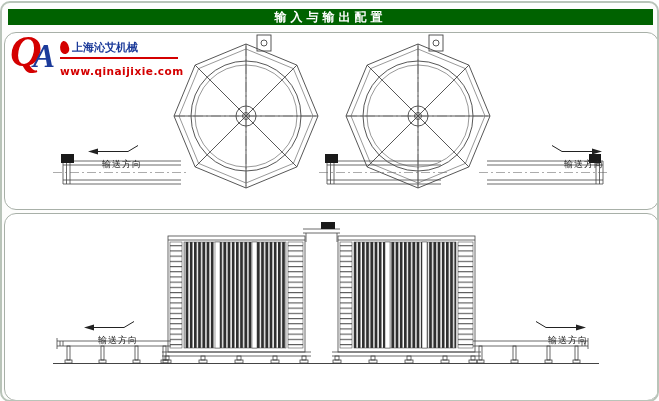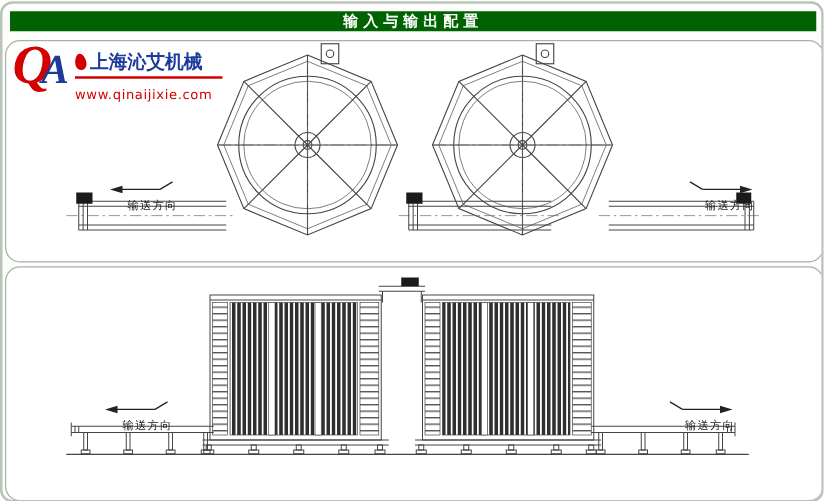--- a/index.html
+++ b/index.html
@@ -41,23 +41,23 @@
     position:absolute; left:23px; top:2px; color:#1c3b9a;
     font-family:"Liberation Serif",serif; font-weight:bold; font-style:italic; font-size:33px; line-height:36px;
   }
   .logo-right { padding-top:4px; }
   .logo-top-row { display:flex; align-items:center; }
   .flame {
     display:inline-block; width:9px; height:13px; margin:0 3px 0 0;
     background:#d40000; border-radius:50% 50% 50% 50% / 62% 62% 38% 38%;
     transform:rotate(-10deg);
   }
-  .company { color:#1c3b9a; font-weight:bold; font-size:15px; white-space:nowrap; }
+  .company { color:#1c3b9a; font-weight:bold; font-size:11px; white-space:nowrap; }
   .logo-rule { border-top:2px solid #d40000; width:118px; margin:2px 0 1px 0; }
-  .website { color:#d40000; font-weight:normal; font-size:10.5px; letter-spacing:0.5px; }
+  .website { color:#d40000; font-weight:bold; font-size:10.5px; letter-spacing:0.5px; }
 
   
   .dir-label { position:absolute; width:56px; z-index:4; }
   .dir-label span {
     display:block; font-size:9px; color:#222222; letter-spacing:1px;
     margin-top:-1px; text-align:right; white-space:nowrap;
   }
 </style>
 </head>
 <body>

